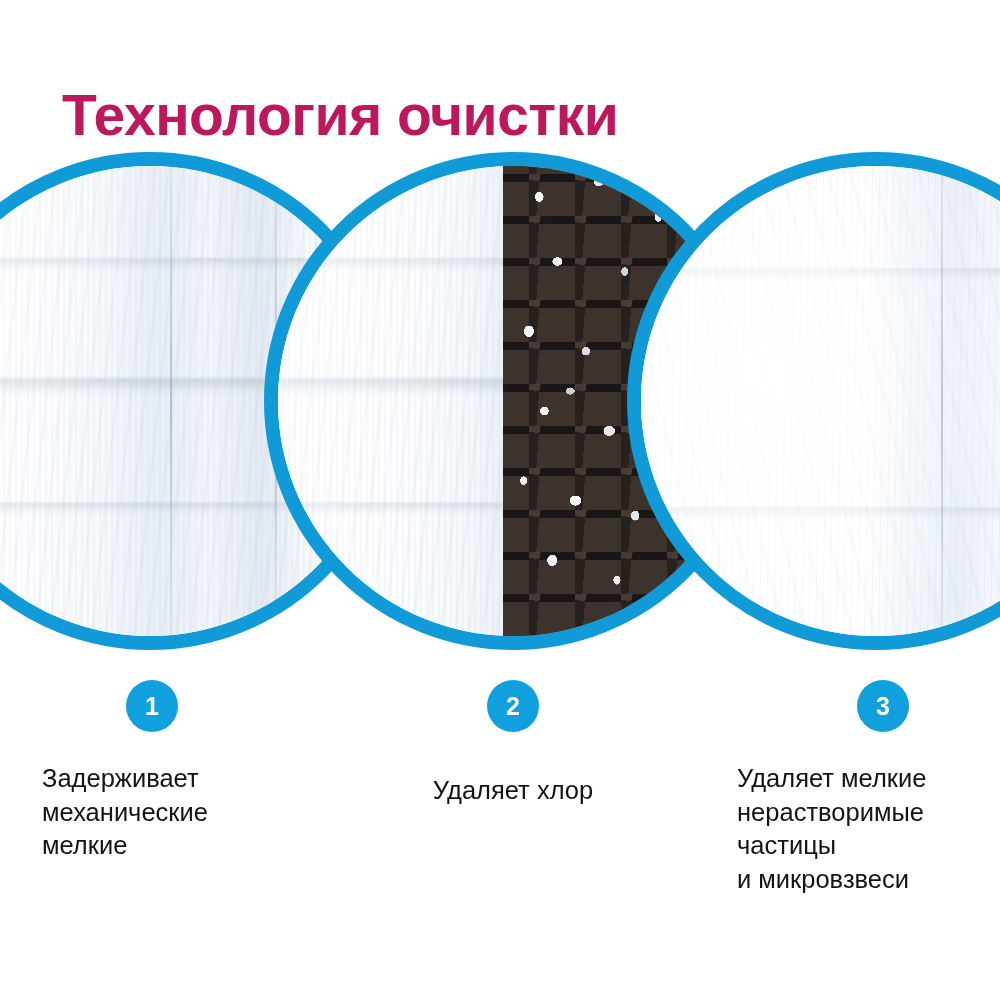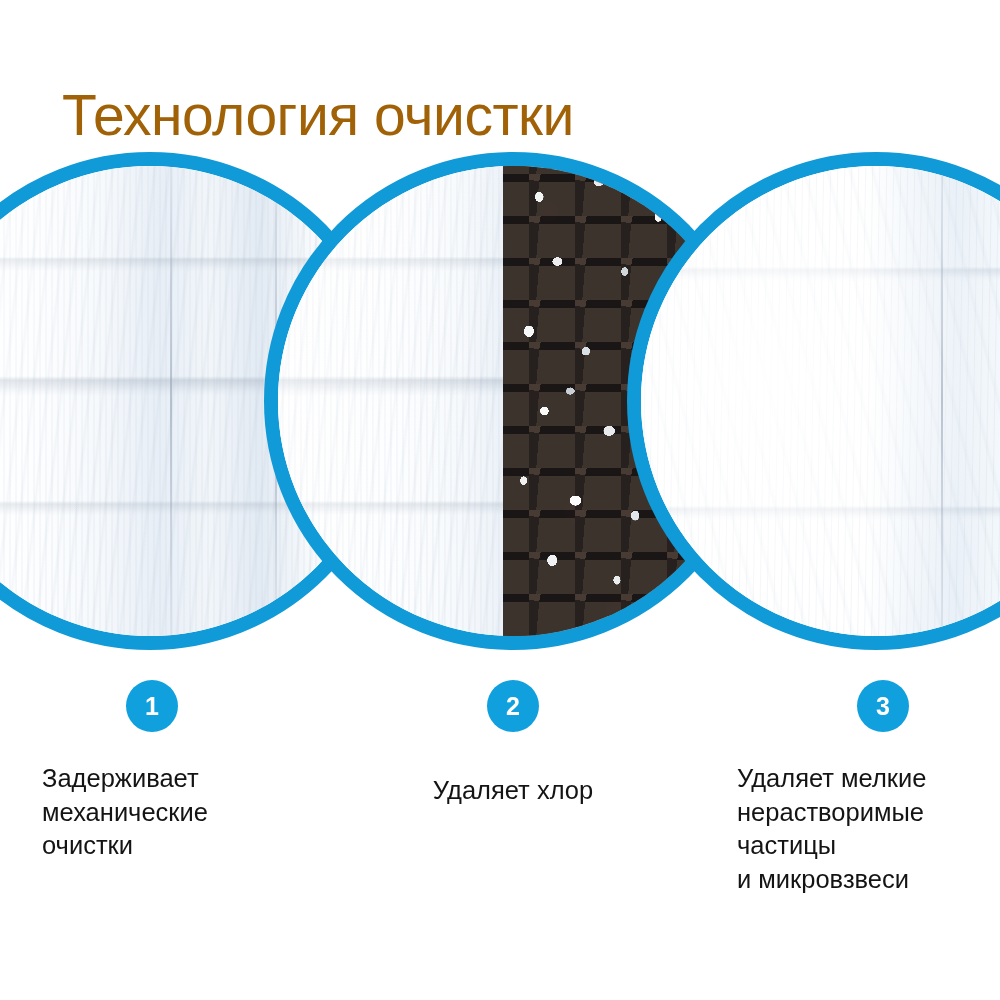--- a/index.html
+++ b/index.html
@@ -21,23 +21,23 @@
     height: 1000px;
     background: #ffffff;
   }
 
   
   .page-title {
     position: absolute;
     left: 62px;
     top: 48px;
     font-size: 57px;
-    font-weight: 400;
+    font-weight: 700;
     letter-spacing: -0.5px;
-    color: #a16207;
+    color: #be185d;
     line-height: 1.05;
     white-space: nowrap;
   }
 
   
   .circle-band {
     position: absolute;
     left: 0;
     top: 0;
     width: 1000px;
@@ -293,21 +293,21 @@
   </div>
   <div class="badge" style="left:487px; top:680px;">
     <span>2</span>
   </div>
   <div class="badge" style="left:857px; top:680px;">
     <span>3</span>
   </div>
 
   <div class="caption left" style="left:42px; top:762px; width:300px;">Задерживает
 механические
-очистки</div>
+мелкие</div>
 
   <div class="caption center" style="left:363px; top:762px; width:300px;">Удаляет хлор</div>
 
   <div class="caption left" style="left:737px; top:762px; width:272px;">Удаляет мелкие
 нерастворимые
 частицы
 и микровзвеси</div>
 
 </div>
 

